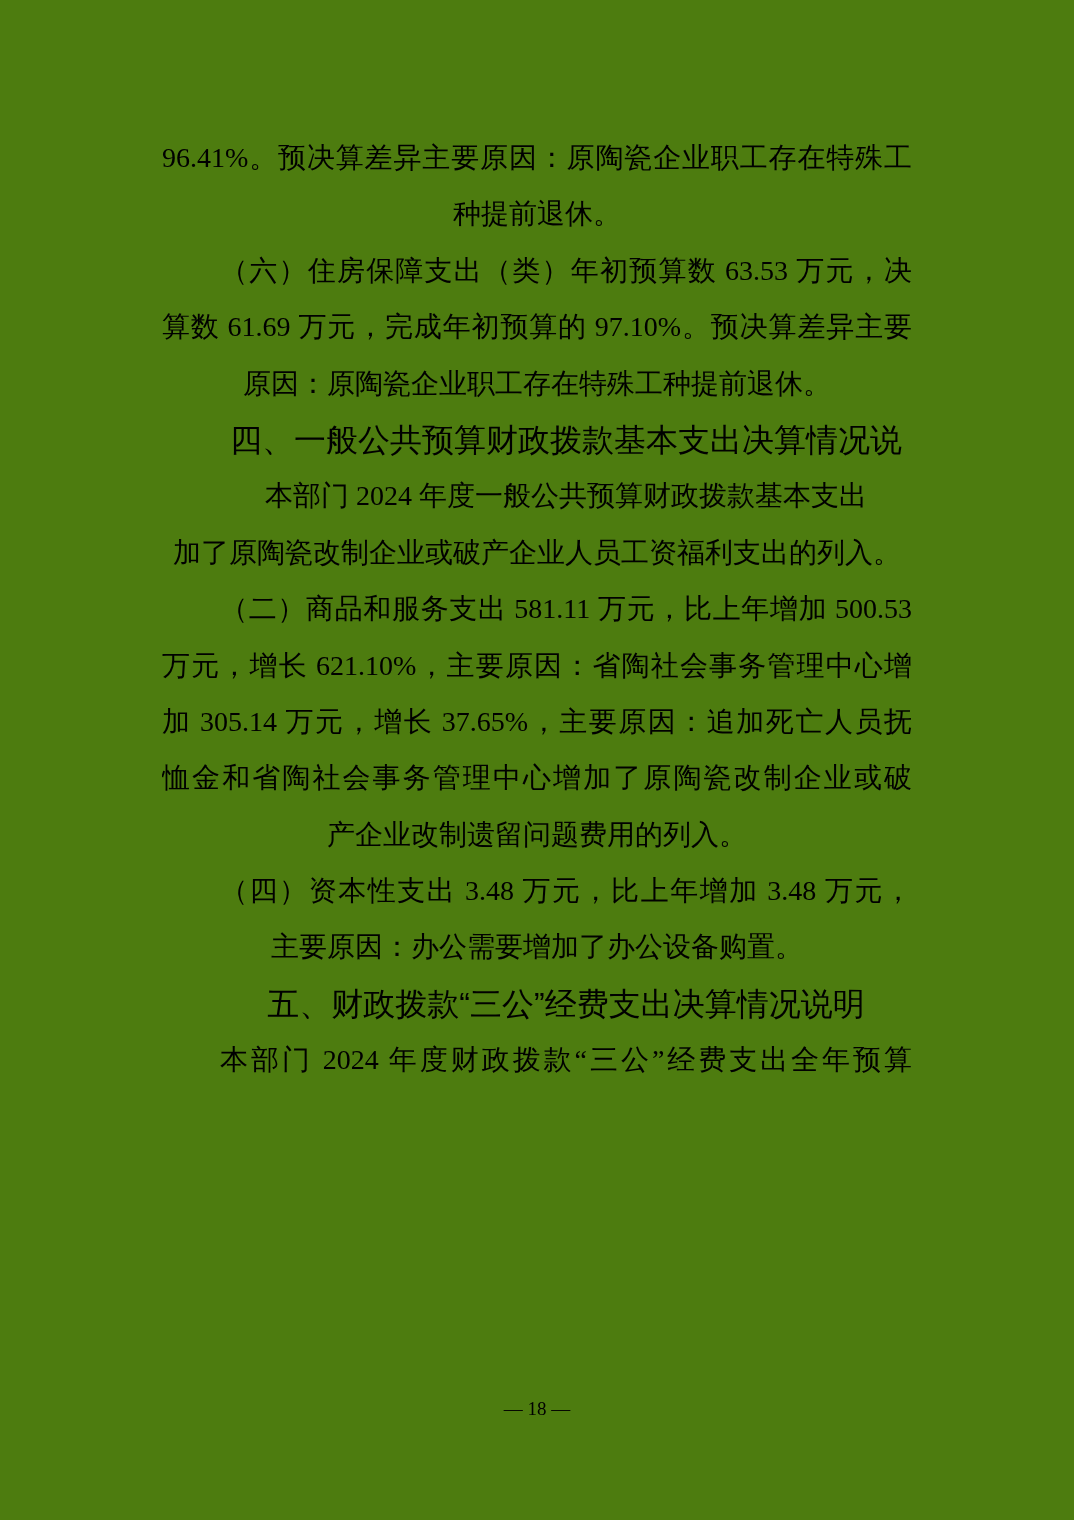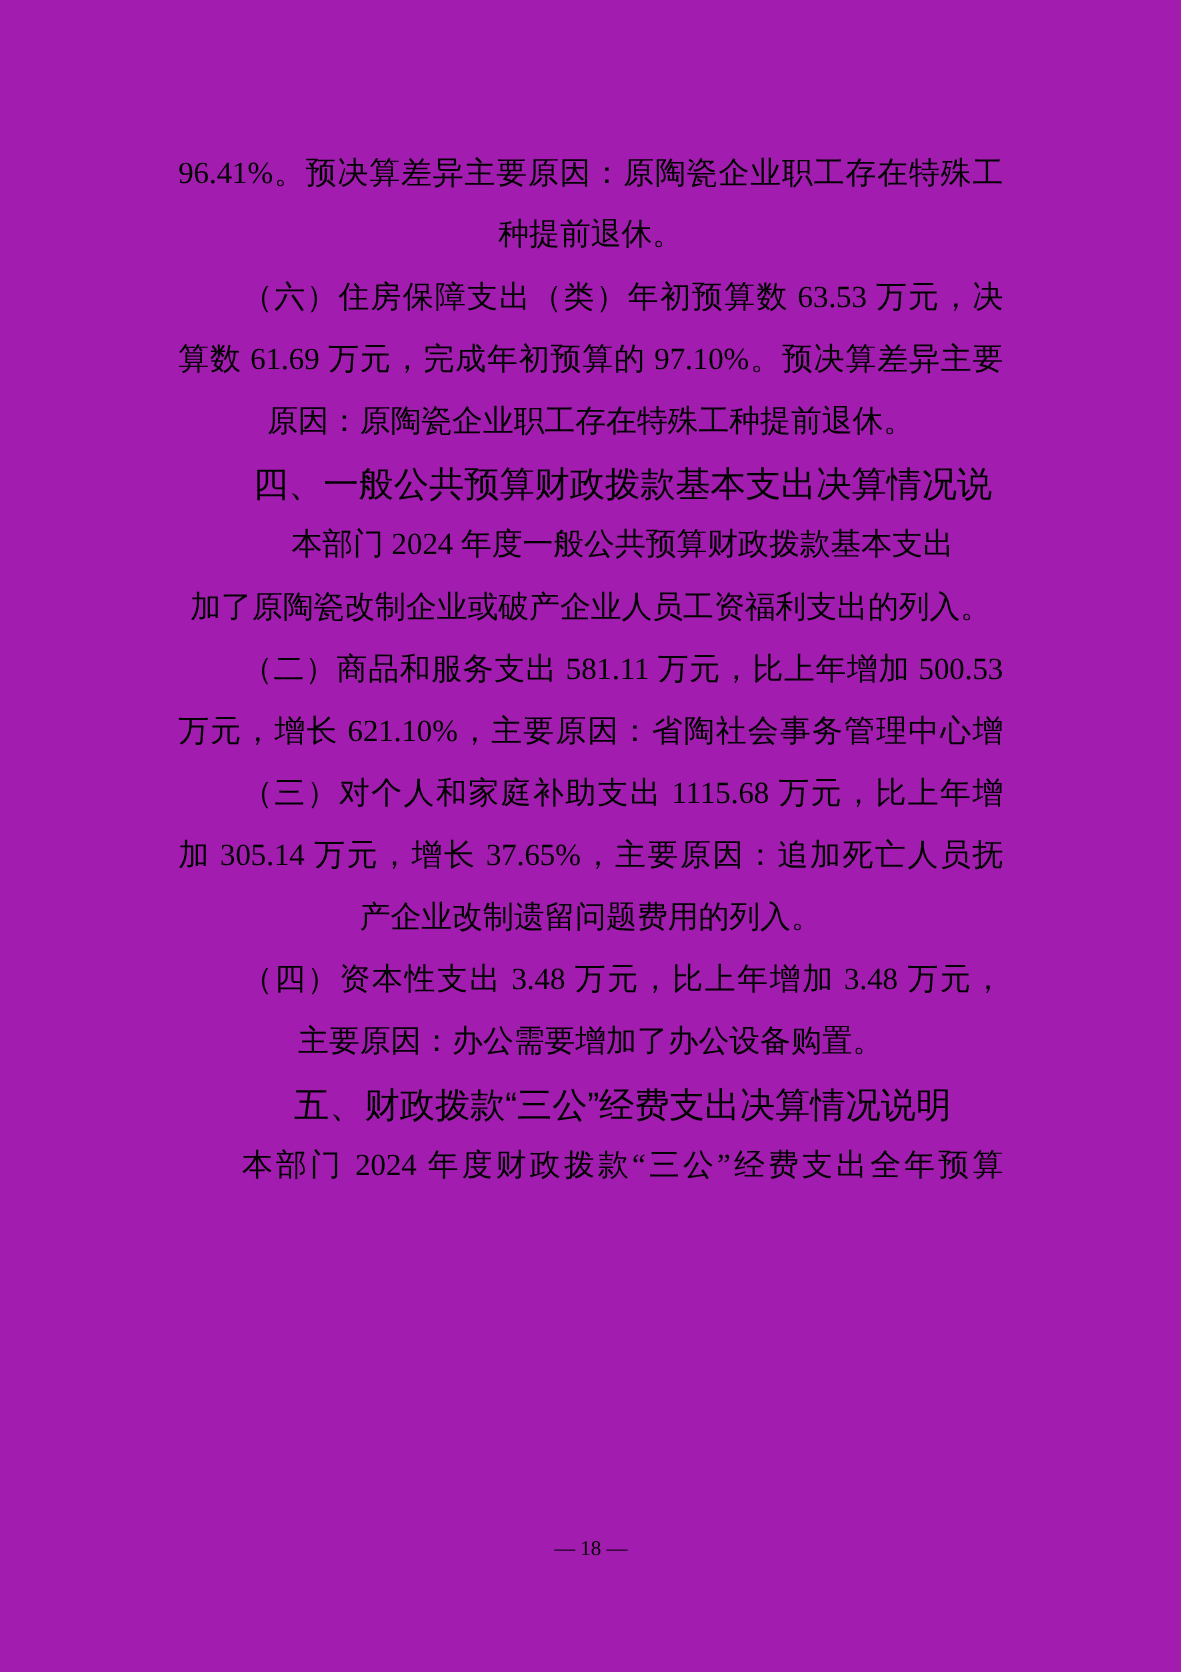--- a/index.html
+++ b/index.html
@@ -4,21 +4,21 @@
 <style>
   html, body {
     margin: 0;
     padding: 0;
     background: #ffffff;
   }
   .page {
     position: relative;
     width: 1074px;
     height: 1520px;
-    background: #a21caf;
+    background: #4d7c0f;
     overflow: hidden;
   }
   .text-block {
     position: absolute;
     left: 162px;
     top: 130px;
     width: 750px;
   }
   .line {
     height: 56.4px;
@@ -60,22 +60,22 @@
       <div class="line fill">96.41%。预决算差异主要原因：原陶瓷企业职工存在特殊工</div>
       <div class="line">种提前退休。</div>
       <div class="line indent fill">（六）住房保障支出（类）年初预算数 63.53 万元，决</div>
       <div class="line fill">算数 61.69 万元，完成年初预算的 97.10%。预决算差异主要</div>
       <div class="line">原因：原陶瓷企业职工存在特殊工种提前退休。</div>
       <div class="line indent heading">四、一般公共预算财政拨款基本支出决算情况说明</div>
       <div class="line indent">本部门 2024 年度一般公共预算财政拨款基本支出</div>
       <div class="line">加了原陶瓷改制企业或破产企业人员工资福利支出的列入。</div>
       <div class="line indent fill">（二）商品和服务支出 581.11 万元，比上年增加 500.53</div>
       <div class="line fill">万元，增长 621.10%，主要原因：省陶社会事务管理中心增</div>
-      <div class="line indent fill">（三）对个人和家庭补助支出 1115.68 万元，比上年增</div>
       <div class="line fill">加 305.14 万元，增长 37.65%，主要原因：追加死亡人员抚</div>
+      <div class="line fill">恤金和省陶社会事务管理中心增加了原陶瓷改制企业或破</div>
       <div class="line">产企业改制遗留问题费用的列入。</div>
       <div class="line indent fill">（四）资本性支出 3.48 万元，比上年增加 3.48 万元，</div>
       <div class="line">主要原因：办公需要增加了办公设备购置。</div>
       <div class="line indent heading">五、财政拨款“三公”经费支出决算情况说明</div>
       <div class="line indent fill">本部门 2024 年度财政拨款“三公”经费支出全年预算</div>
     </div>
   <div class="page-number">— 18 —</div>
 </div>
 
 </body></html>

